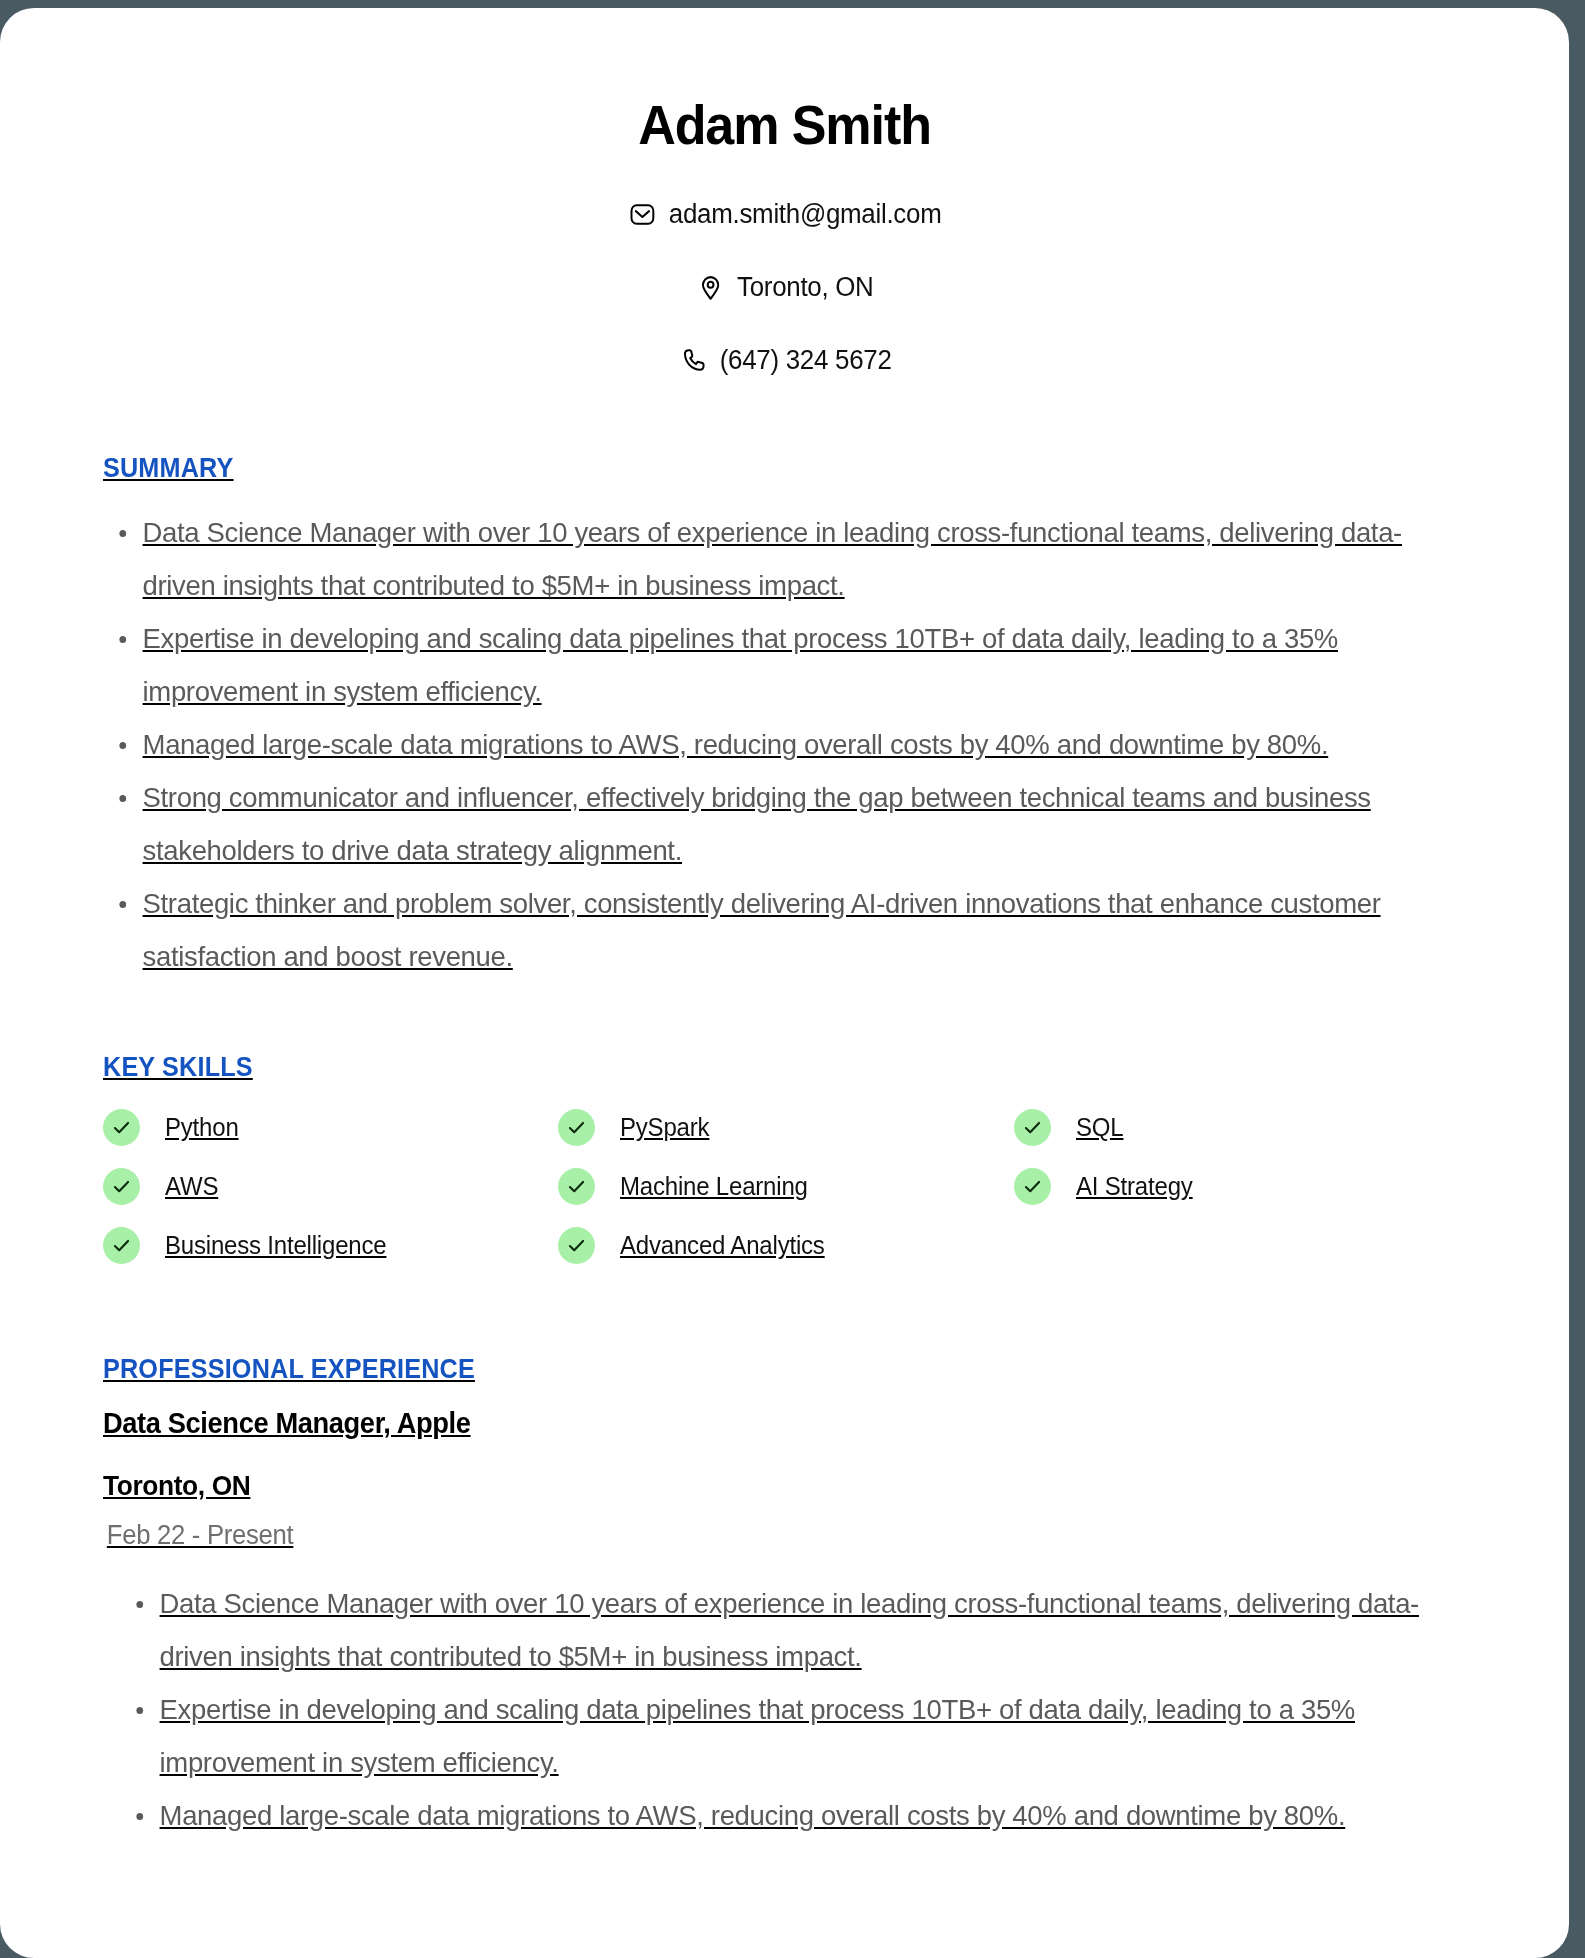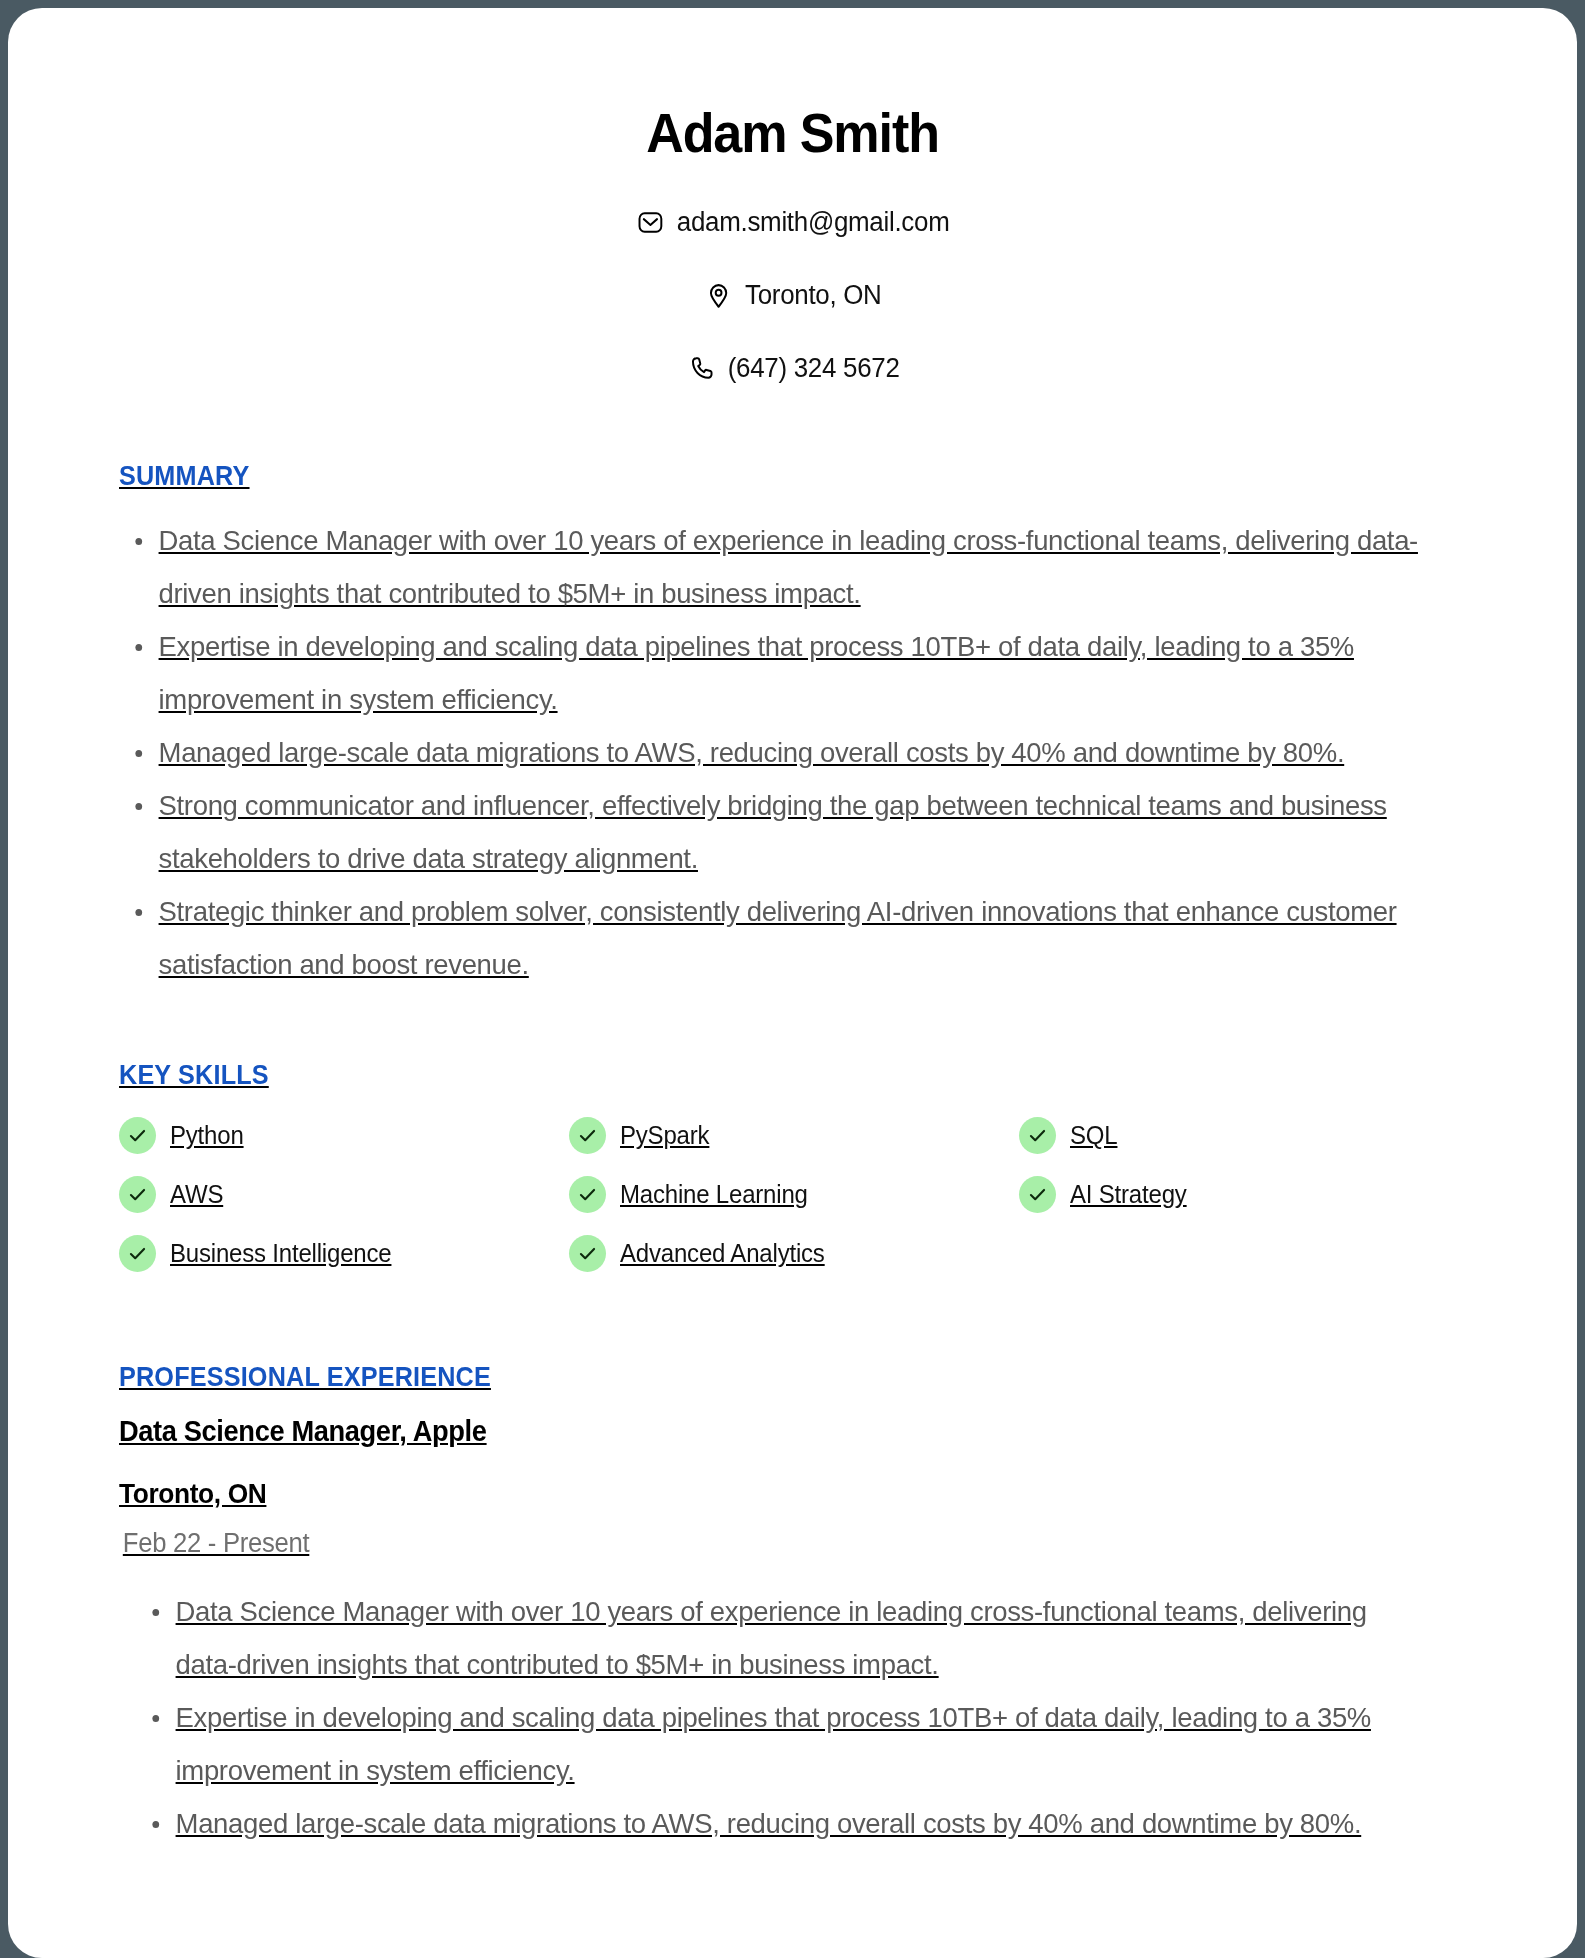--- a/index.html
+++ b/index.html
@@ -11,28 +11,28 @@
   }
 
   body {
     background: #4a5a63;
     font-family: "Liberation Sans", sans-serif;
     -webkit-font-smoothing: antialiased;
   }
 
   .resume-card {
     position: absolute;
-    left: 8px;
+    left: 0;
     top: 8px;
     width: 1569px;
     height: 1950px;
     background: #ffffff;
     border-radius: 34px;
     overflow: hidden;
-    padding: 8px;
+    padding: 0;
   }
 
   
   .header {
     padding-top: 88px;
     text-align: center;
   }
 
   .name {
     font-size: 56px;
@@ -125,21 +125,21 @@
     margin-top: 26px;
     display: grid;
     grid-template-columns: 1fr 1fr 1fr;
     row-gap: 22px;
     column-gap: 0;
   }
 
   .skill {
     display: flex;
     align-items: center;
-    gap: 14px;
+    gap: 25px;
   }
 
   .check-badge {
     width: 37px;
     height: 37px;
     border-radius: 50%;
     background: #A8EFA8;
     display: inline-flex;
     align-items: center;
     justify-content: center;

